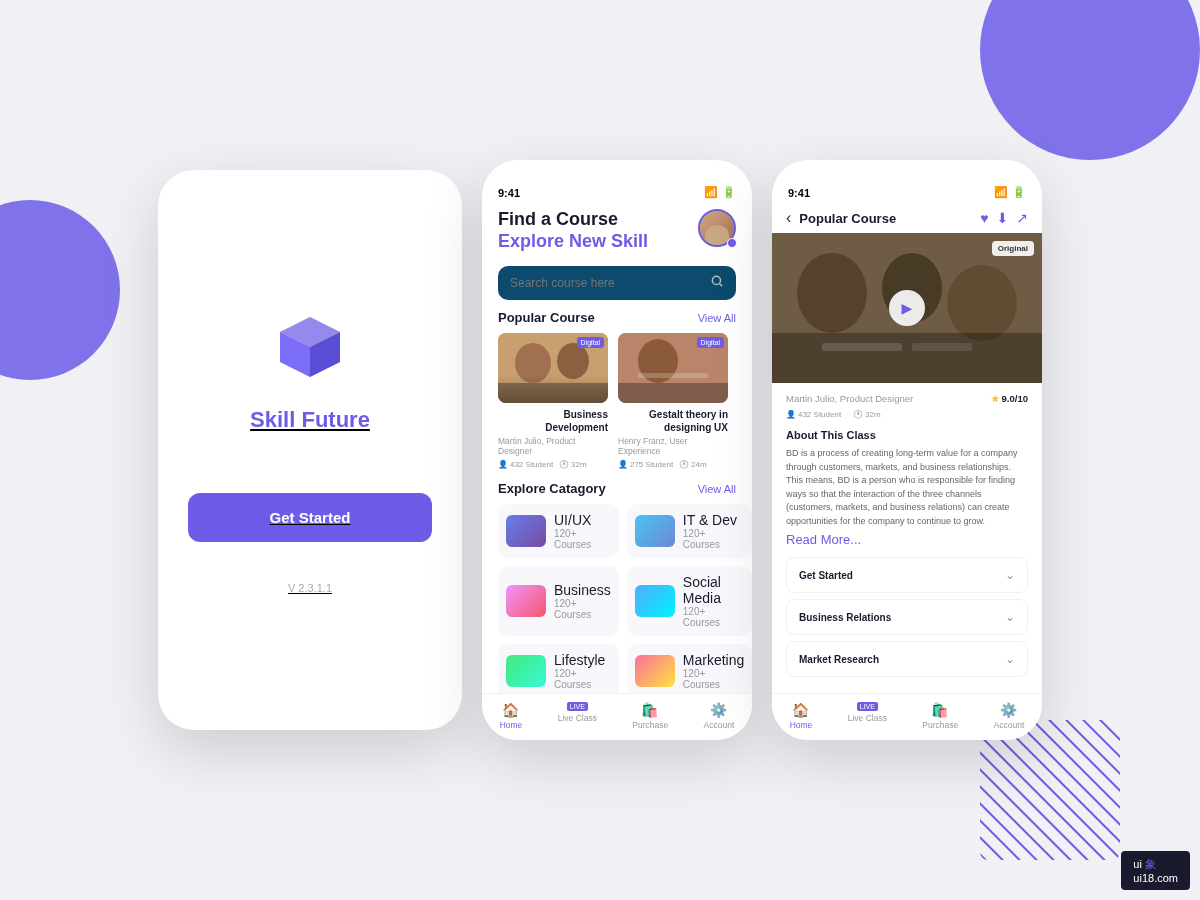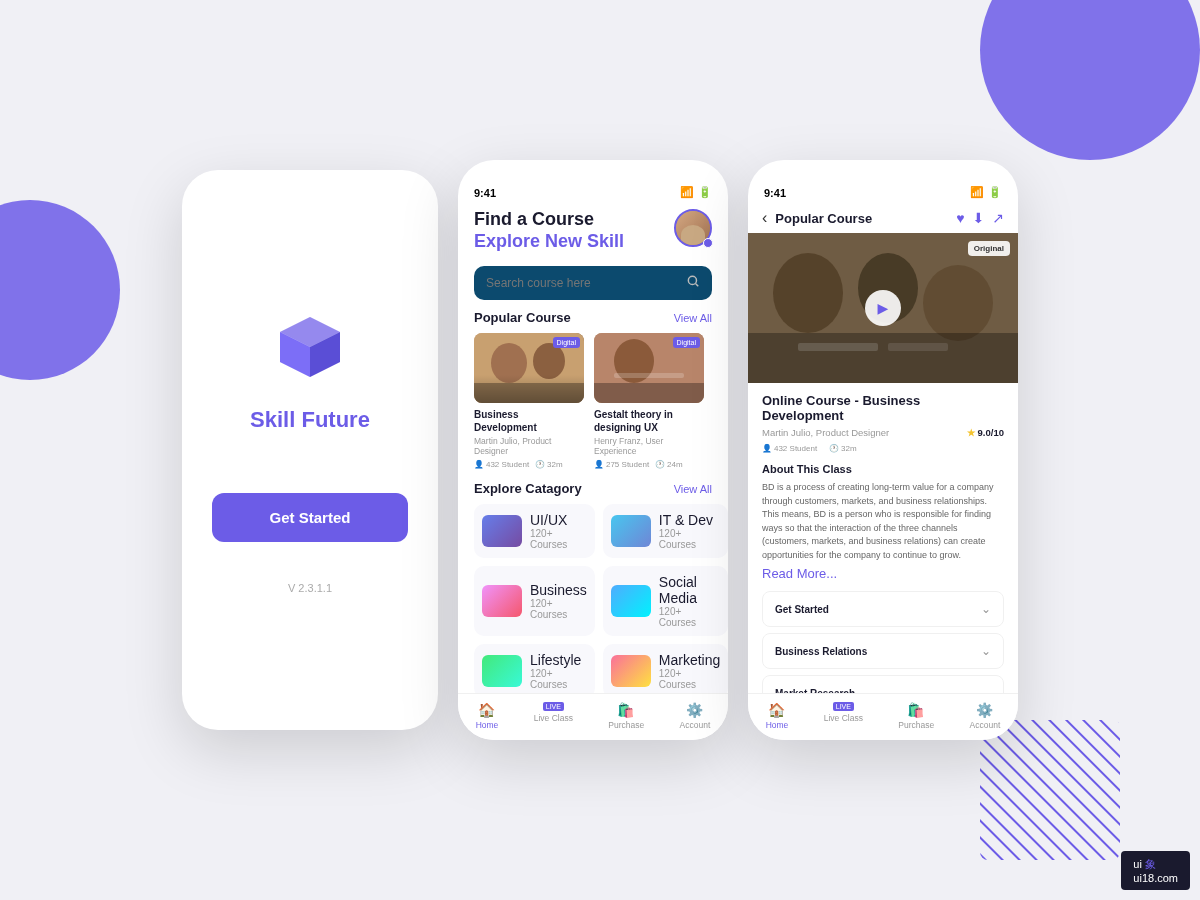--- a/index.html
+++ b/index.html
@@ -77,22 +77,23 @@
       background: white;
       border-radius: 36px;
       box-shadow: 0 20px 60px rgba(0,0,0,0.15);
       overflow: hidden;
       position: relative;
       flex-shrink: 0;
     }
 
     
     .phone-splash {
-      width: 256px;
+      width: 304px;
       height: 560px;
+      text-decoration: underline;
     }
 
     
     .status-bar {
       display: flex;
       justify-content: space-between;
       align-items: center;
       padding: 26px 16px 4px;
       font-size: 11px;
       font-weight: 600;
@@ -256,20 +257,21 @@
       font-size: 7px;
       padding: 2px 4px;
       border-radius: 3px;
     }
     .course-name {
       font-size: 10px;
       font-weight: 700;
       color: #1a1a2e;
       line-height: 1.3;
       margin-bottom: 2px;
+      text-align: right;
     }
     .course-author {
       font-size: 8.5px;
       color: #999;
       margin-bottom: 4px;
     }
     .course-meta {
       display: flex;
       gap: 6px;
       align-items: center;
@@ -741,21 +743,20 @@
         <rect x="50" y="110" width="80" height="8" fill="rgba(255,255,255,0.2)" rx="2"></rect>
         <rect x="140" y="110" width="60" height="8" fill="rgba(255,255,255,0.15)" rx="2"></rect>
       </svg>
       <div class="video-overlay">
         <div class="play-btn">▶</div>
       </div>
       <div class="original-badge">Original</div>
     </div>
 
     <div class="detail-body">
-      <div class="course-title-lg">Online Course - Business Development</div>
       <div class="course-author-row">
         <span class="author-name">Martin Julio, Product Designer</span>
         <div class="rating">
           <span class="star">★</span>
           <span>9.0/10</span>
         </div>
       </div>
       <div class="course-stats-row">
         <div class="meta-item">
           <span>👤</span>

